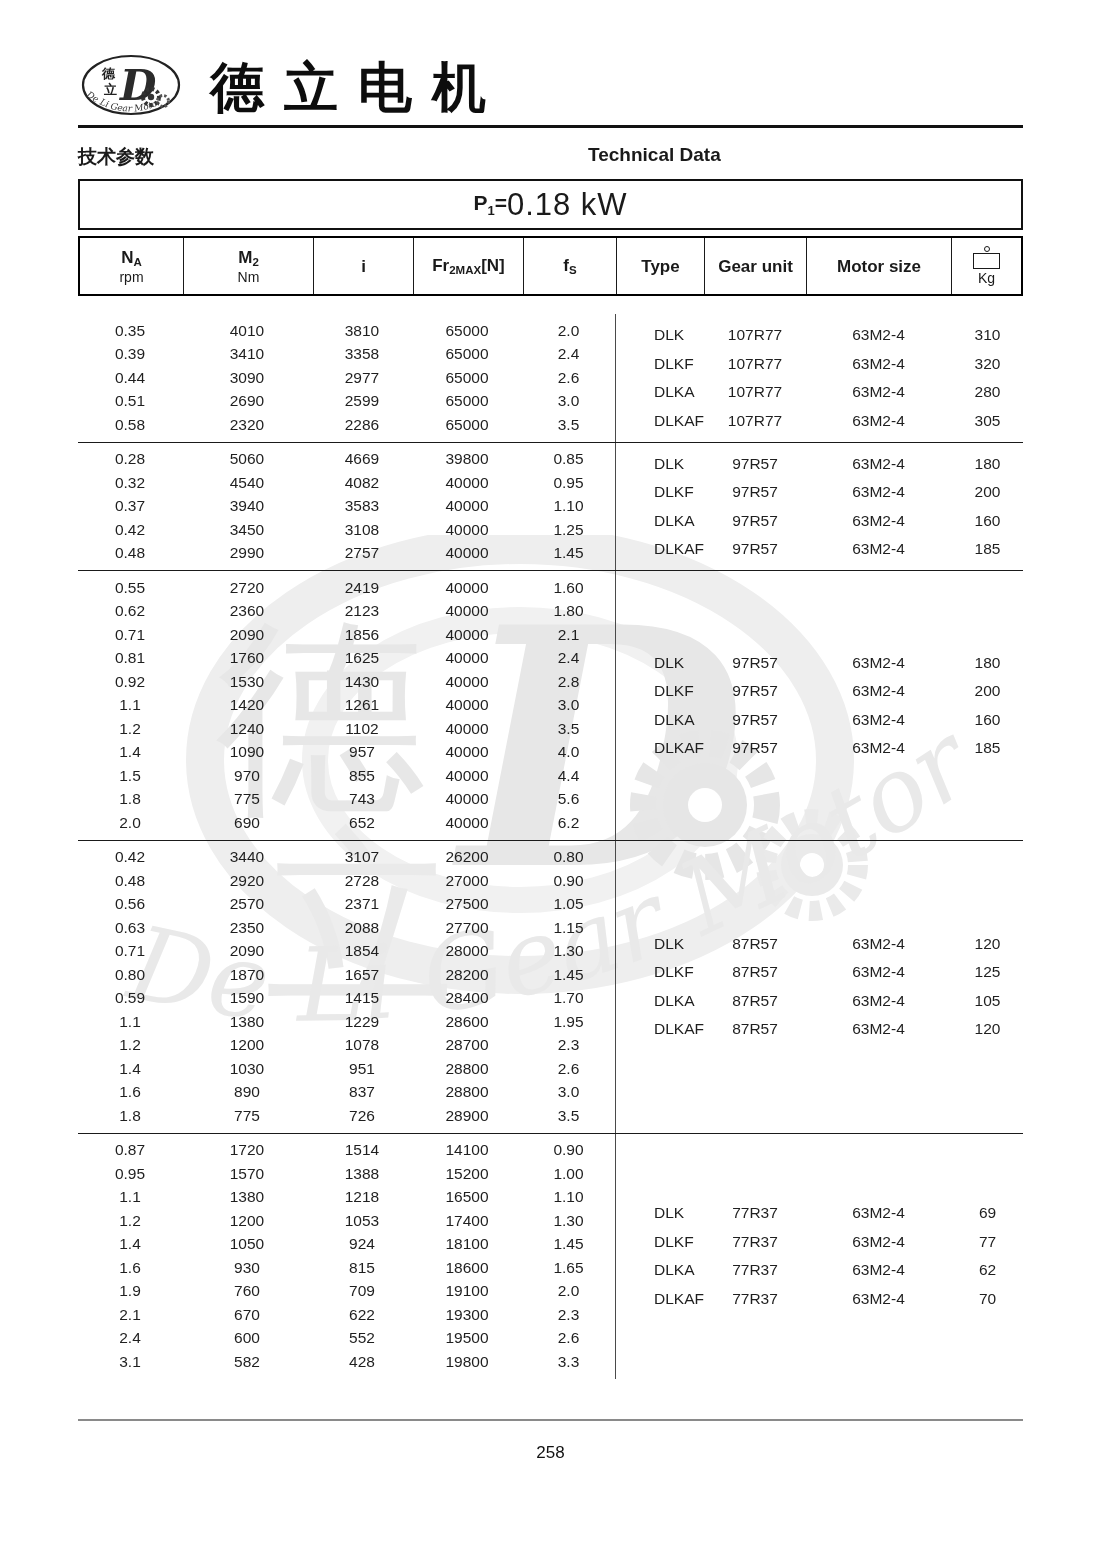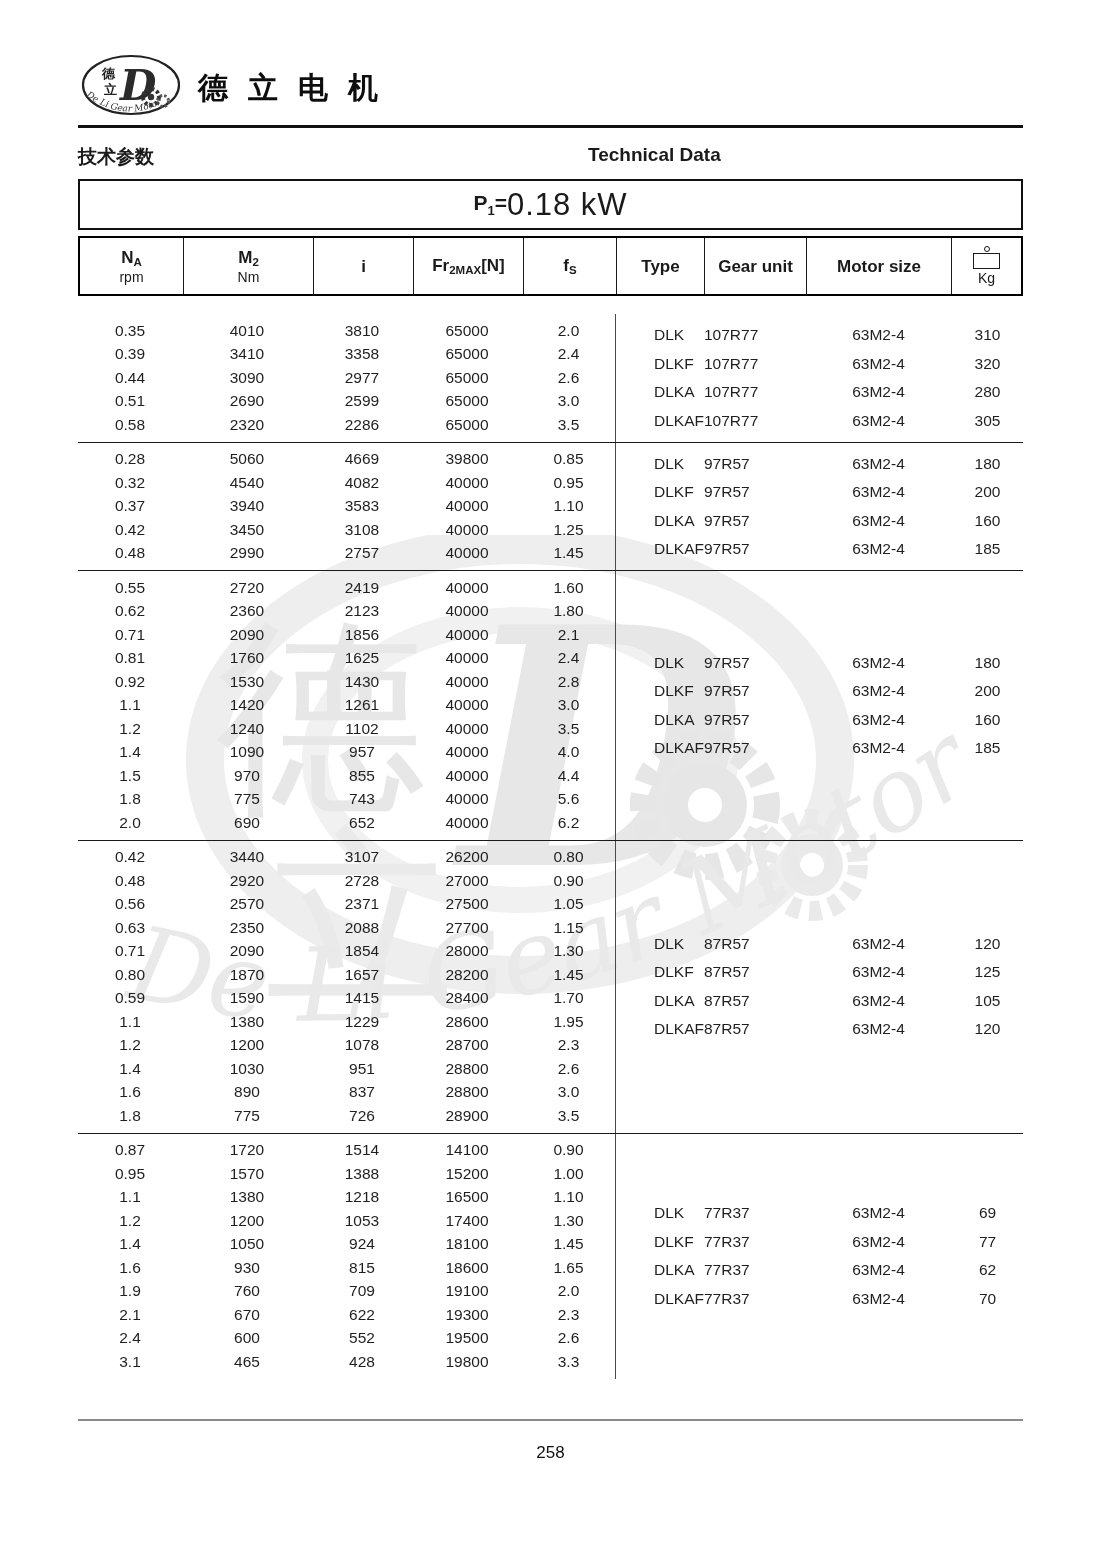--- a/index.html
+++ b/index.html
@@ -3,21 +3,21 @@
 <meta charset="utf-8">
 <style>
   html,body{margin:0;padding:0;background:#ffffff;}
   body{width:1100px;height:1555px;position:relative;font-family:"Liberation Sans",sans-serif;color:#1a1a1a;overflow:hidden;}
   .page{position:absolute;inset:0;background:#fff;}
   
   .watermark{position:absolute;left:90px;top:535px;width:920px;height:590px;z-index:0;pointer-events:none;}
   
   .content{position:absolute;left:78px;top:52px;width:945px;z-index:1;}
   .masthead{display:flex;align-items:center;height:72px;}
-  .brand-name{font-size:30px;font-weight:bold;letter-spacing:20px;margin-left:14px;font-family:"DejaVu Serif","Liberation Serif",serif;color:#0d0d0d;}
+  .brand-name{font-size:54px;font-weight:bold;letter-spacing:20px;margin-left:26px;font-family:"DejaVu Serif","Liberation Serif",serif;color:#0d0d0d;}
   .mast-rule{border-top:3px solid #111;margin-top:1px;}
   .section-row{position:relative;margin-top:16px;height:26px;}
   .sec-cn{font-size:19px;font-weight:bold;}
   .sec-en{position:absolute;left:510px;top:0;font-size:19px;font-weight:bold;}
   .power-box{border:2px solid #111;height:51px;margin-top:9px;display:flex;align-items:center;justify-content:center;box-sizing:border-box;}
   .p-pre{font-size:21px;font-weight:bold;}
   .p-pre sub{font-size:13px;font-weight:bold;}
   .p-val{font-size:31px;font-weight:normal;letter-spacing:1px;}
   
   .head-table{display:flex;border:2px solid #000000;margin-top:6px;height:60px;box-sizing:border-box;}
@@ -35,21 +35,21 @@
   .block{display:flex;}
   .block + .block{border-top:1px solid #1a1a1a;}
   .block-left{width:537px;padding:5px 0;box-sizing:border-box;}
   .data-row{display:flex;height:23.5px;align-items:center;}
   .cell{text-align:center;font-size:15.5px;color:#1f1f1f;white-space:nowrap;}
   .c0{width:104px;} .c1{width:130px;} .c2{width:100px;} .c3{width:110px;} .c4{width:93px;}
   .block-right{flex:1;border-left:1.5px solid #4a4a4a;display:flex;flex-direction:column;justify-content:center;padding:5px 0;box-sizing:border-box;}
   .type-row{display:flex;height:28.5px;align-items:center;}
   .tcell{font-size:15.5px;color:#1f1f1f;white-space:nowrap;}
   .t0{width:88px;padding-left:38px;box-sizing:border-box;text-align:left;}
-  .t1{width:102px;text-align:left;}
+  .t1{width:102px;text-align:center;}
   .t2{width:145px;text-align:center;}
   .t3{width:73px;text-align:center;}
   
   .foot-rule{border-top:2.5px solid #8a8a8a;margin-top:40px;}
   .page-number{text-align:center;margin-top:22px;font-size:17px;color:#111;}
 </style>
 </head>
 <body>
 
 <div class="page">
@@ -554,21 +554,21 @@
             </div>
             <div class="data-row">
               <div class="cell c0">2.4</div>
               <div class="cell c1">600</div>
               <div class="cell c2">552</div>
               <div class="cell c3">19500</div>
               <div class="cell c4">2.6</div>
             </div>
             <div class="data-row">
               <div class="cell c0">3.1</div>
-              <div class="cell c1">465</div>
+              <div class="cell c1">582</div>
               <div class="cell c2">428</div>
               <div class="cell c3">19800</div>
               <div class="cell c4">3.3</div>
             </div>
           </div>
           <div class="block-right">
             <div class="type-row">
               <div class="tcell t0">DLK</div>
               <div class="tcell t1">77R37</div>
               <div class="tcell t2">63M2-4</div>

